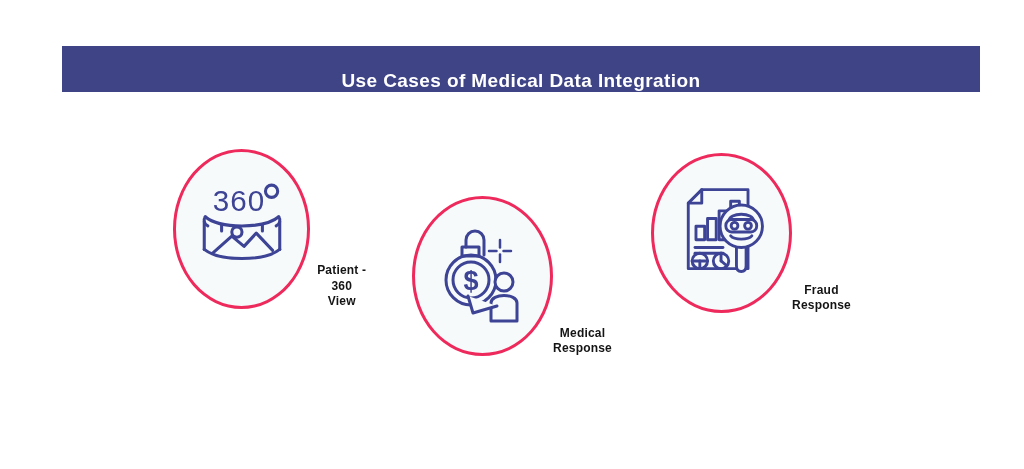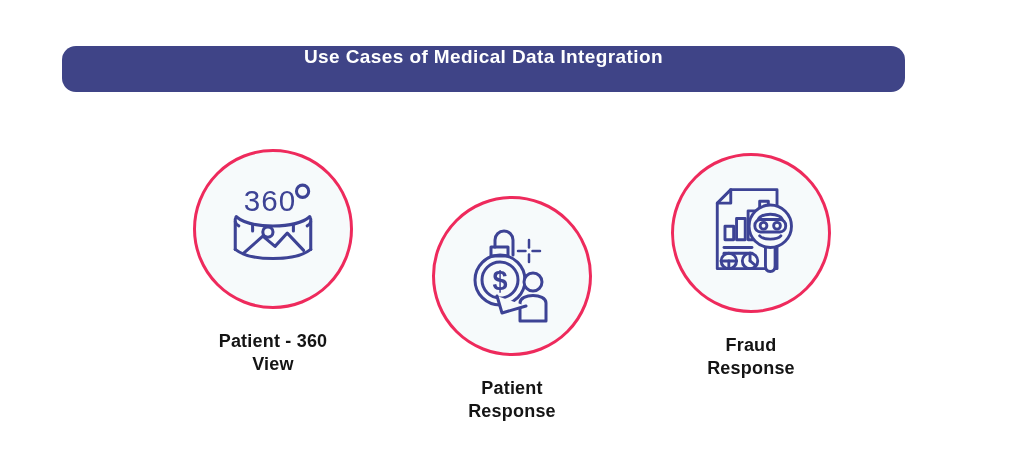--- a/index.html
+++ b/index.html
@@ -7,35 +7,35 @@
   body {
     position: relative;
     width: 1024px; height: 469px;
     background: #FFFFFF;
     font-family: "Liberation Sans", sans-serif;
     overflow: hidden;
   }
   .header-bar {
     position: absolute;
     left: 62px; top: 46px;
-    width: 843px; height: 46px;
+    width: 918px; height: 46px;
     background: #3F4487;
-    border-radius: 14px;
-    display: flex; align-items: flex-start; justify-content: center;
+    border-radius: 0;
+    display: flex; align-items: flex-end; justify-content: center;
   }
   .header-title {
     color: #FFFFFF;
     font-size: 19px;
     font-weight: bold;
     letter-spacing: 0.4px;
   }
   .use-case {
     position: absolute;
     width: 200px;
-    display: flex; flex-direction: column; align-items: center;
+    display: flex; flex-direction: row; align-items: flex-end;
   }
   .uc-1 { left: 173px; top: 149px; }
   .uc-2 { left: 412px; top: 196px; }
   .uc-3 { left: 651px; top: 153px; }
   .circle {
     width: 160px; height: 160px;
     border: 3px solid #EE2A5C;
     border-radius: 50%;
     background: #F6FAFB;
     display: flex; align-items: center; justify-content: center;
@@ -51,21 +51,21 @@
   .icon-svg text {
     fill: currentColor;
     stroke: none;
     font-family: "Liberation Sans", sans-serif;
   }
   .icon-svg .occlude { fill: #F6FAFB; }
   .icon-svg .thin { stroke-width: 2.5; }
   .uc-label {
     margin-top: 21px;
     text-align: center;
-    font-size: 18px;
+    font-size: 12px;
     font-weight: bold;
     line-height: 1.27;
     color: #141414;
     white-space: pre-line;
     letter-spacing: 0.2px;
   }
 </style>
 </head>
 <body>
 
@@ -104,21 +104,21 @@
       <path class="thin" d="M56 25 L63.5 25"></path>
       <path class="thin" d="M70.5 25 L78 25"></path>
       <circle cx="38" cy="54" r="25"></circle>
       <circle cx="38" cy="54" r="18"></circle>
       <text x="38" y="63.5" text-anchor="middle" font-size="27" font-weight="bold">$</text>
       <path class="occlude" d="M58 95 L58 77 C58 67 84 67 84 77 L84 95 Z"></path>
       <circle class="occlude" cx="71" cy="56" r="9"></circle>
       <path class="occlude" d="M64 80 L40 87 L35 70"></path>
     </svg>
   </div>
-  <div class="uc-label">Patient
+  <div class="uc-label">Medical
 Response</div>
 </div>
 
 <div class="use-case uc-3">
   <div class="circle">
     <svg class="icon-svg" viewBox="0 0 110 110" width="106" height="106" xmlns="http://www.w3.org/2000/svg">
       <path d="M34 10 L82 10 L82 92 L20 92 L20 24 Z"></path>
       <path d="M34 10 L34 24 L20 24"></path>
       <rect x="28" y="48" width="9" height="14"></rect>
       <rect x="40" y="40" width="9" height="22"></rect>

